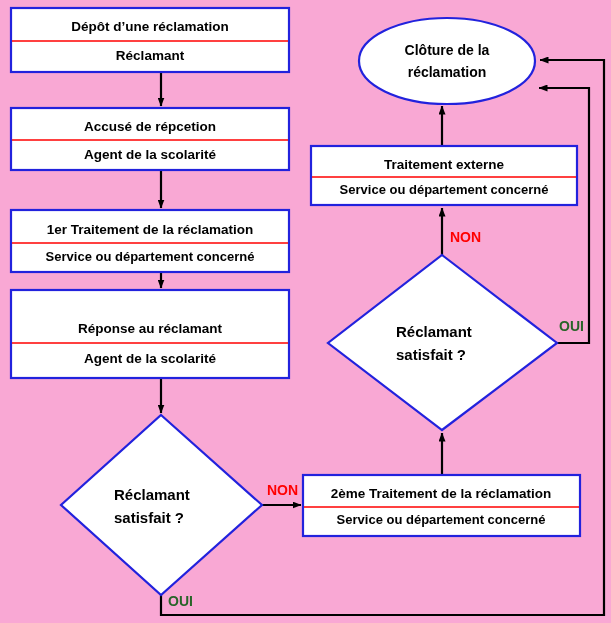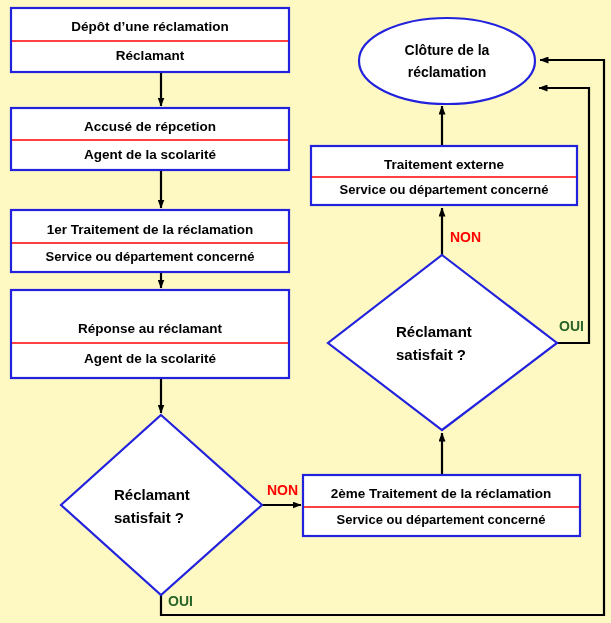--- a/index.html
+++ b/index.html
@@ -4,21 +4,21 @@
 <style>
   html, body {
     margin: 0;
     padding: 0;
     background: #ffffff;
   }
   #flowchart-root {
     position: relative;
     width: 611px;
     height: 623px;
-    background: #fef9c3;
+    background: #f9a8d4;
     font-family: "Liberation Sans", sans-serif;
     overflow: hidden;
   }
   svg#flow-svg {
     display: block;
     width: 611px;
     height: 623px;
   }
   .node-shape {
     fill: #ffffff;

